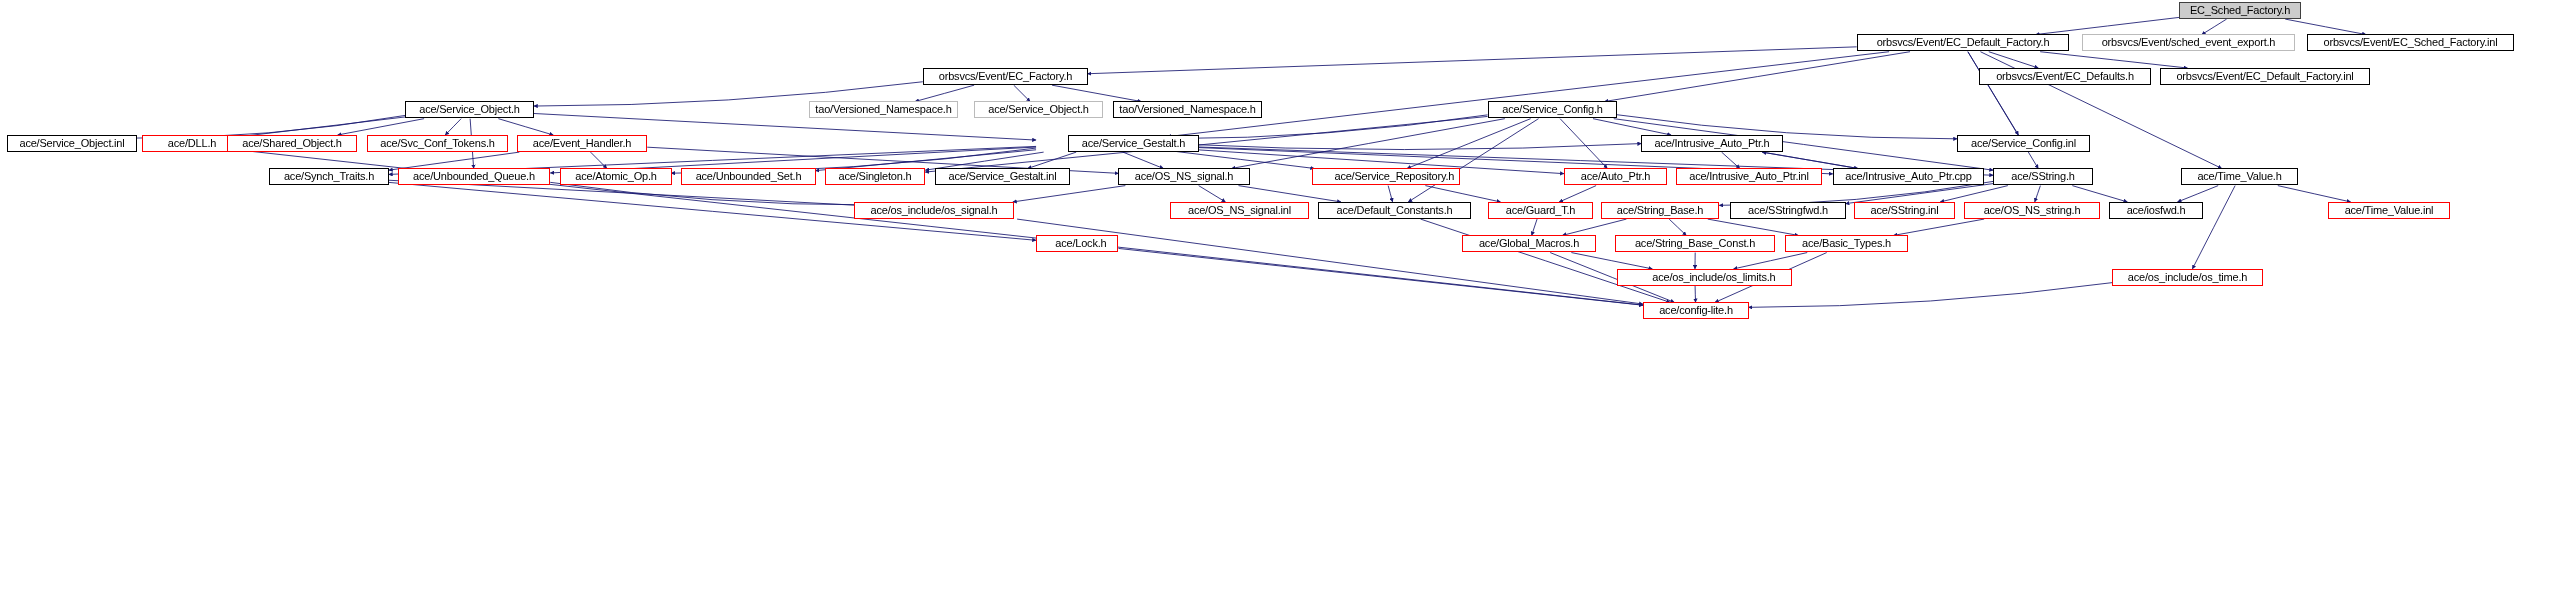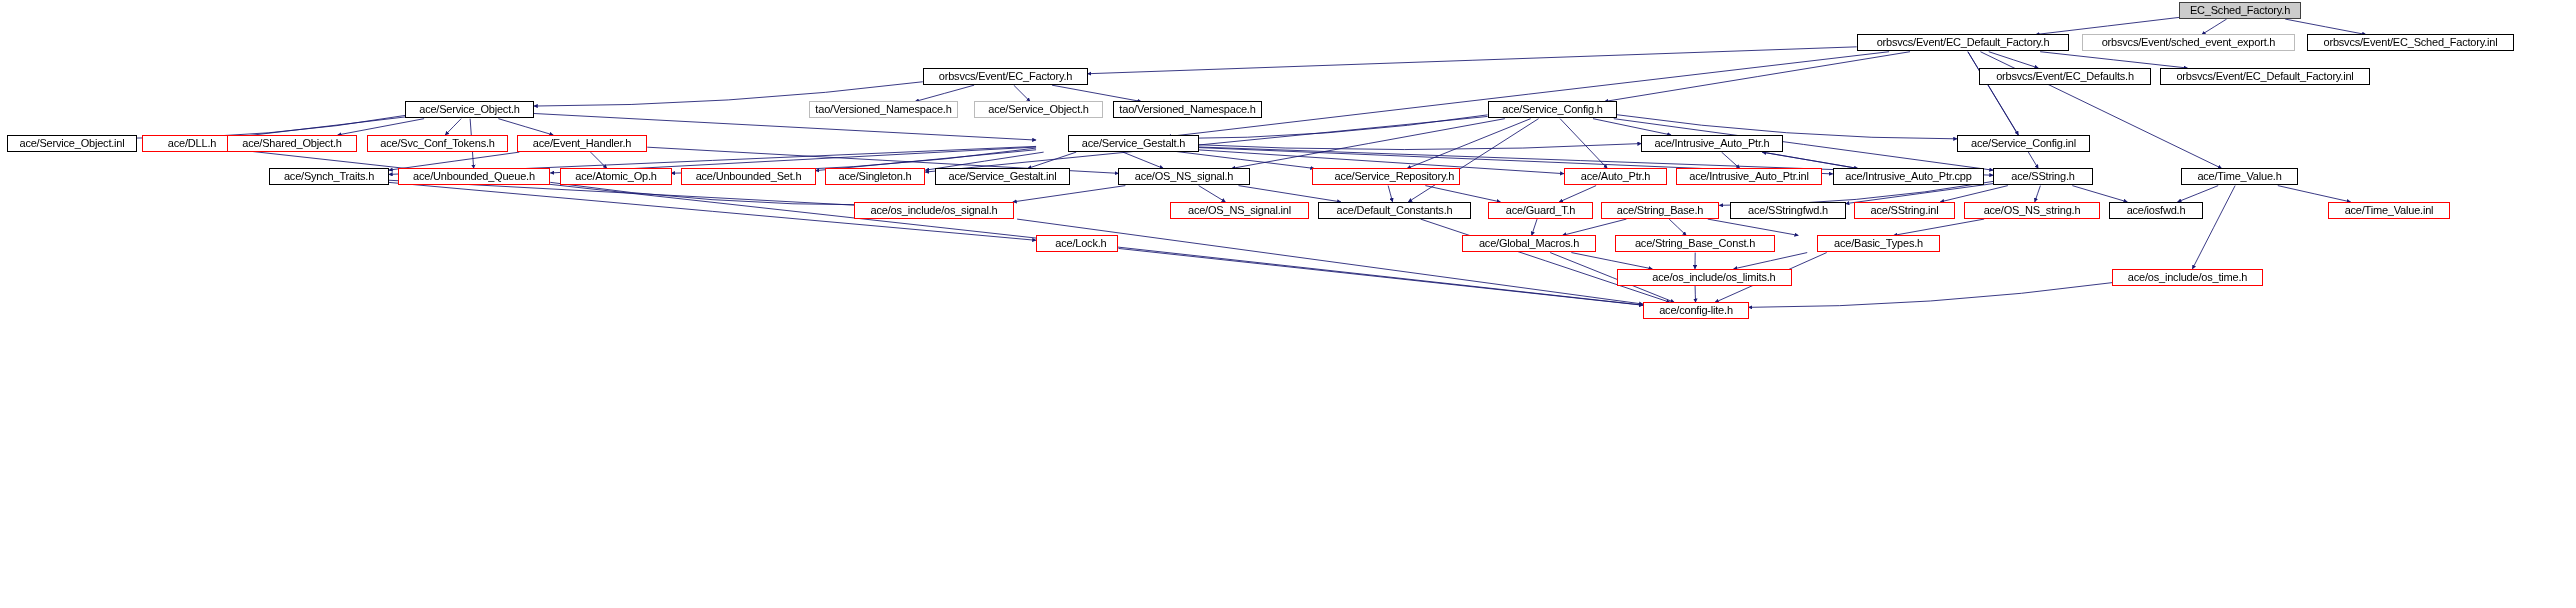--- a/index.html
+++ b/index.html
@@ -182,18 +182,18 @@
     <div class="node red" style="left: 1488px; top: 202px; width: 105px;">ace/Guard_T.h</div>
     <div class="node red" style="left: 1601px; top: 202px; width: 118px;">ace/String_Base.h</div>
     <div class="node" style="left: 1730px; top: 202px; width: 116px;">ace/SStringfwd.h</div>
     <div class="node red" style="left: 1854px; top: 202px; width: 101px;">ace/SString.inl</div>
     <div class="node red" style="left: 1964px; top: 202px; width: 136px;">ace/OS_NS_string.h</div>
     <div class="node" style="left: 2109px; top: 202px; width: 94px;">ace/iosfwd.h</div>
     <div class="node red" style="left: 2328px; top: 202px; width: 122px;">ace/Time_Value.inl</div>
     <div class="node red" style="left: 1036px; top: 235px; width: 82px; padding-left: 12px;">ace/Lock.h</div>
     <div class="node red" style="left: 1462px; top: 235px; width: 134px;">ace/Global_Macros.h</div>
     <div class="node red" style="left: 1615px; top: 235px; width: 160px;">ace/String_Base_Const.h</div>
-    <div class="node red" style="left: 1785px; top: 235px; width: 123px; margin-left: 32px;">ace/Basic_Types.h</div>
+    <div class="node red" style="left: 1785px; top: 235px; width: 123px;">ace/Basic_Types.h</div>
     <div class="node red" style="left: 1617px; top: 269px; width: 175px; padding-left: 23px;">ace/os_include/os_limits.h</div>
     <div class="node red" style="left: 2112px; top: 269px; width: 151px;">ace/os_include/os_time.h</div>
     <div class="node red" style="left: 1643px; top: 302px; width: 106px;">ace/config-lite.h</div>
   </div>
 
 
 </body></html>

